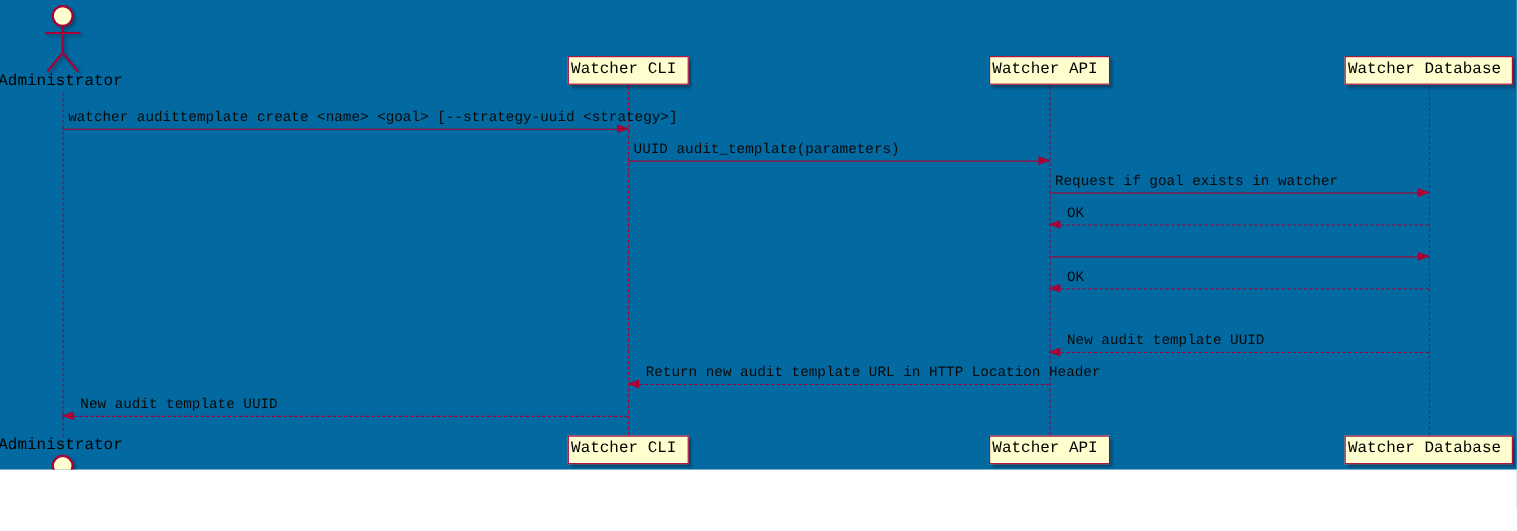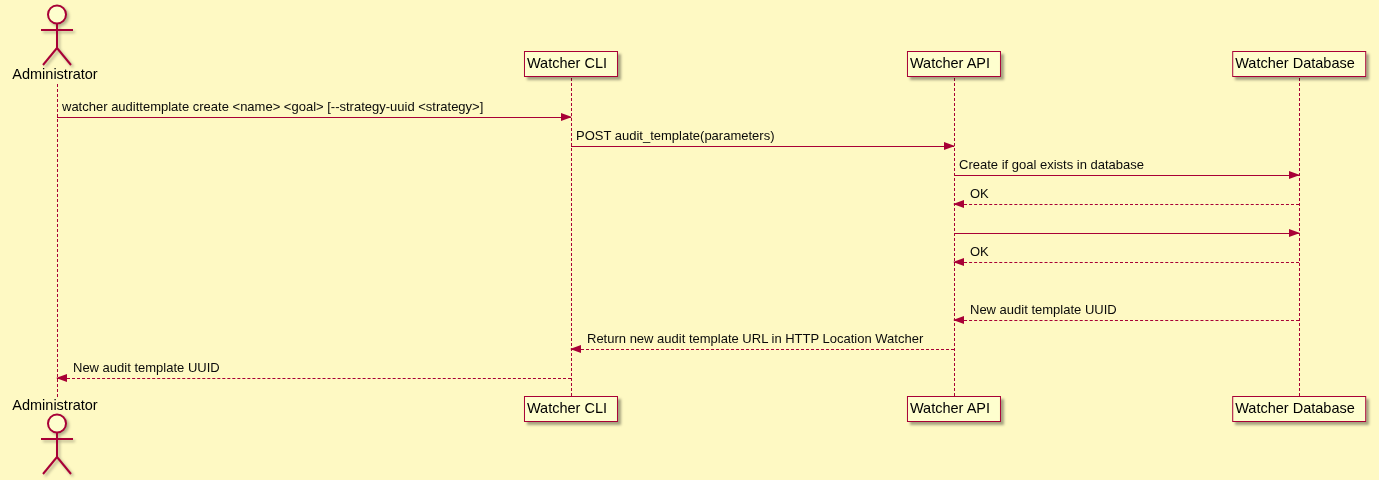--- a/index.html
+++ b/index.html
@@ -1,21 +1,21 @@
 <!DOCTYPE html>
 <html><head>
 <meta charset="utf-8">
 <style>
   html, body { margin: 0; padding: 0; background: #ffffff; }
   .canvas {
     position: relative;
     width: 1379px;
-    height: 480px;
-    background: #fef9c3;
-    font-family: Liberation Sans, sans-serif;
+    height: 427px;
+    background: #0369a1;
+    font-family: Liberation Mono, monospace;
     overflow: hidden;
   }
 
   
   .lifeline {
     position: absolute;
     width: 0;
     border-left: 1px dashed #A80036;
   }
 
@@ -89,26 +89,26 @@
   <div class="pbox" style="left:571px;  top:51px;">Watcher CLI</div>
   <div class="pbox" style="left:954px;  top:51px;">Watcher API</div>
   <div class="pbox" style="left:1299px; top:51px;">Watcher Database</div>
 
   <div class="msg solid to-right" style="left:57px; top:99px; width:514px;">
     <div class="msg-label">watcher audittemplate create &lt;name&gt; &lt;goal&gt; [--strategy-uuid &lt;strategy&gt;]</div>
     <div class="ah right"></div>
   </div>
 
   <div class="msg solid to-right" style="left:571px; top:128px; width:383px;">
-    <div class="msg-label">POST audit_template(parameters)</div>
+    <div class="msg-label">UUID audit_template(parameters)</div>
     <div class="ah right"></div>
   </div>
 
   <div class="msg solid to-right" style="left:954px; top:157px; width:345px;">
-    <div class="msg-label">Create if goal exists in database</div>
+    <div class="msg-label">Request if goal exists in watcher</div>
     <div class="ah right"></div>
   </div>
 
   <div class="msg dashed to-left" style="left:954px; top:186px; width:345px;">
     <div class="msg-label">OK</div>
     <div class="ah left"></div>
   </div>
 
   <div class="msg solid to-right" style="left:954px; top:215px; width:345px;">
     <div class="ah right"></div>
@@ -119,21 +119,21 @@
     <div class="ah left"></div>
   </div>
 
 
   <div class="msg dashed to-left" style="left:954px; top:302px; width:345px;">
     <div class="msg-label">New audit template UUID</div>
     <div class="ah left"></div>
   </div>
 
   <div class="msg dashed to-left" style="left:571px; top:331px; width:383px;">
-    <div class="msg-label">Return new audit template URL in HTTP Location Watcher</div>
+    <div class="msg-label">Return new audit template URL in HTTP Location Header</div>
     <div class="ah left"></div>
   </div>
 
   <div class="msg dashed to-left" style="left:57px; top:360px; width:514px;">
     <div class="msg-label">New audit template UUID</div>
     <div class="ah left"></div>
   </div>
 
   <div class="pbox" style="left:571px;  top:396px;">Watcher CLI</div>
   <div class="pbox" style="left:954px;  top:396px;">Watcher API</div>

